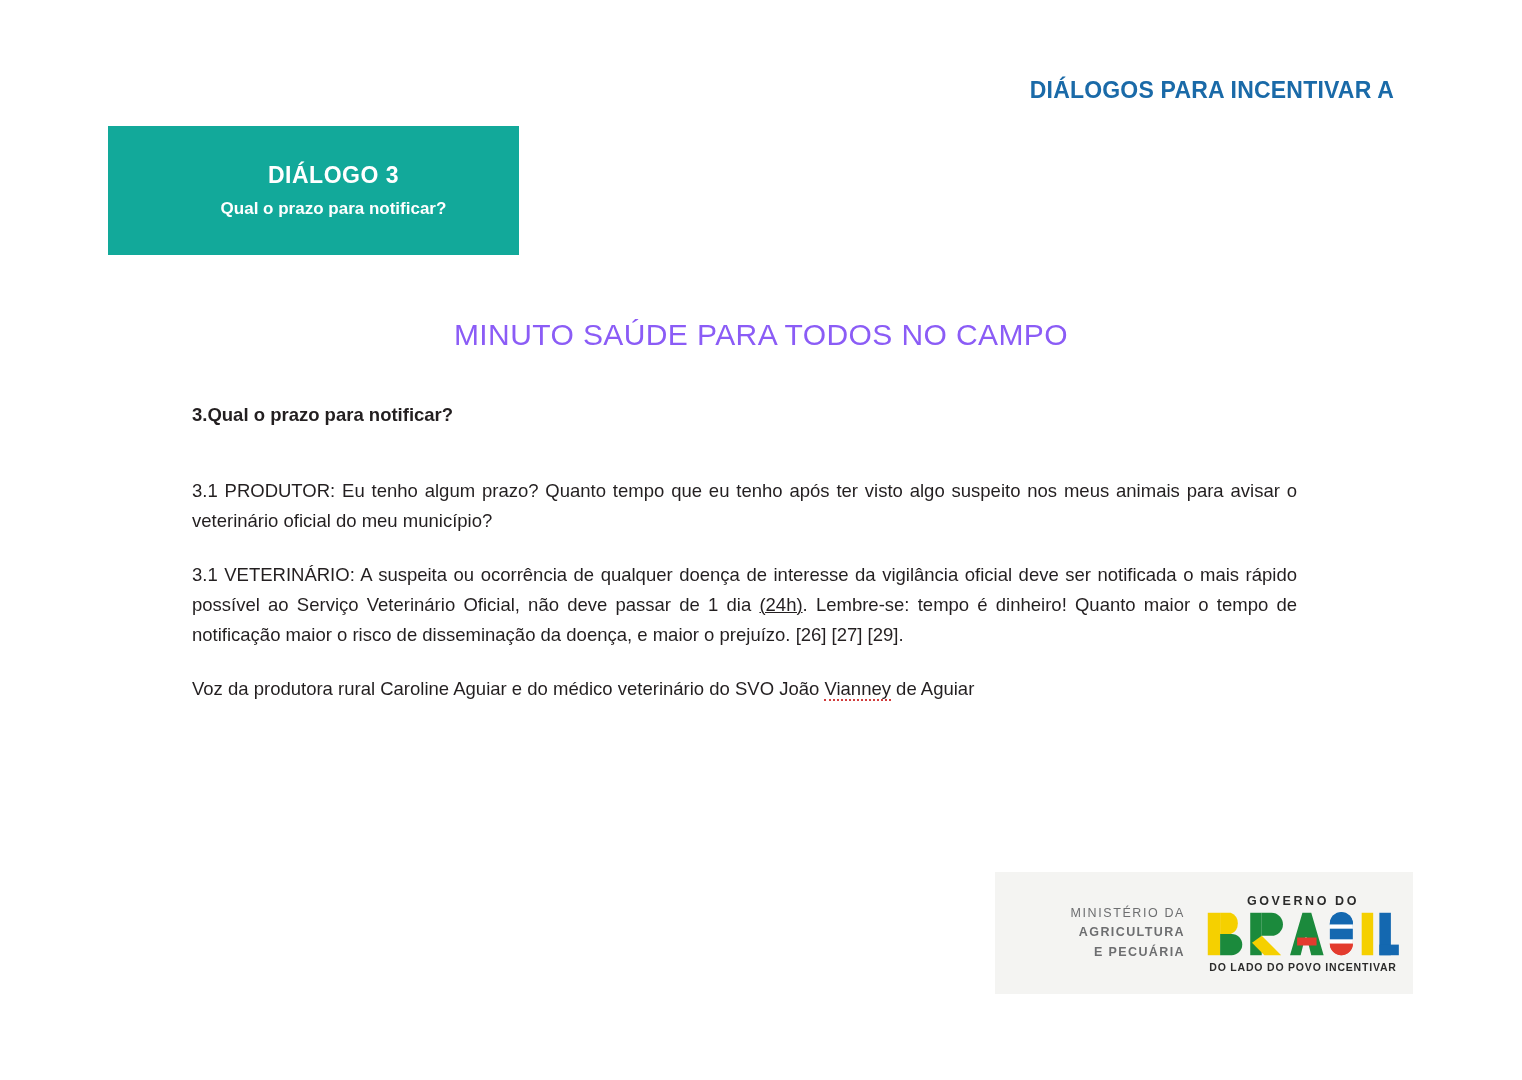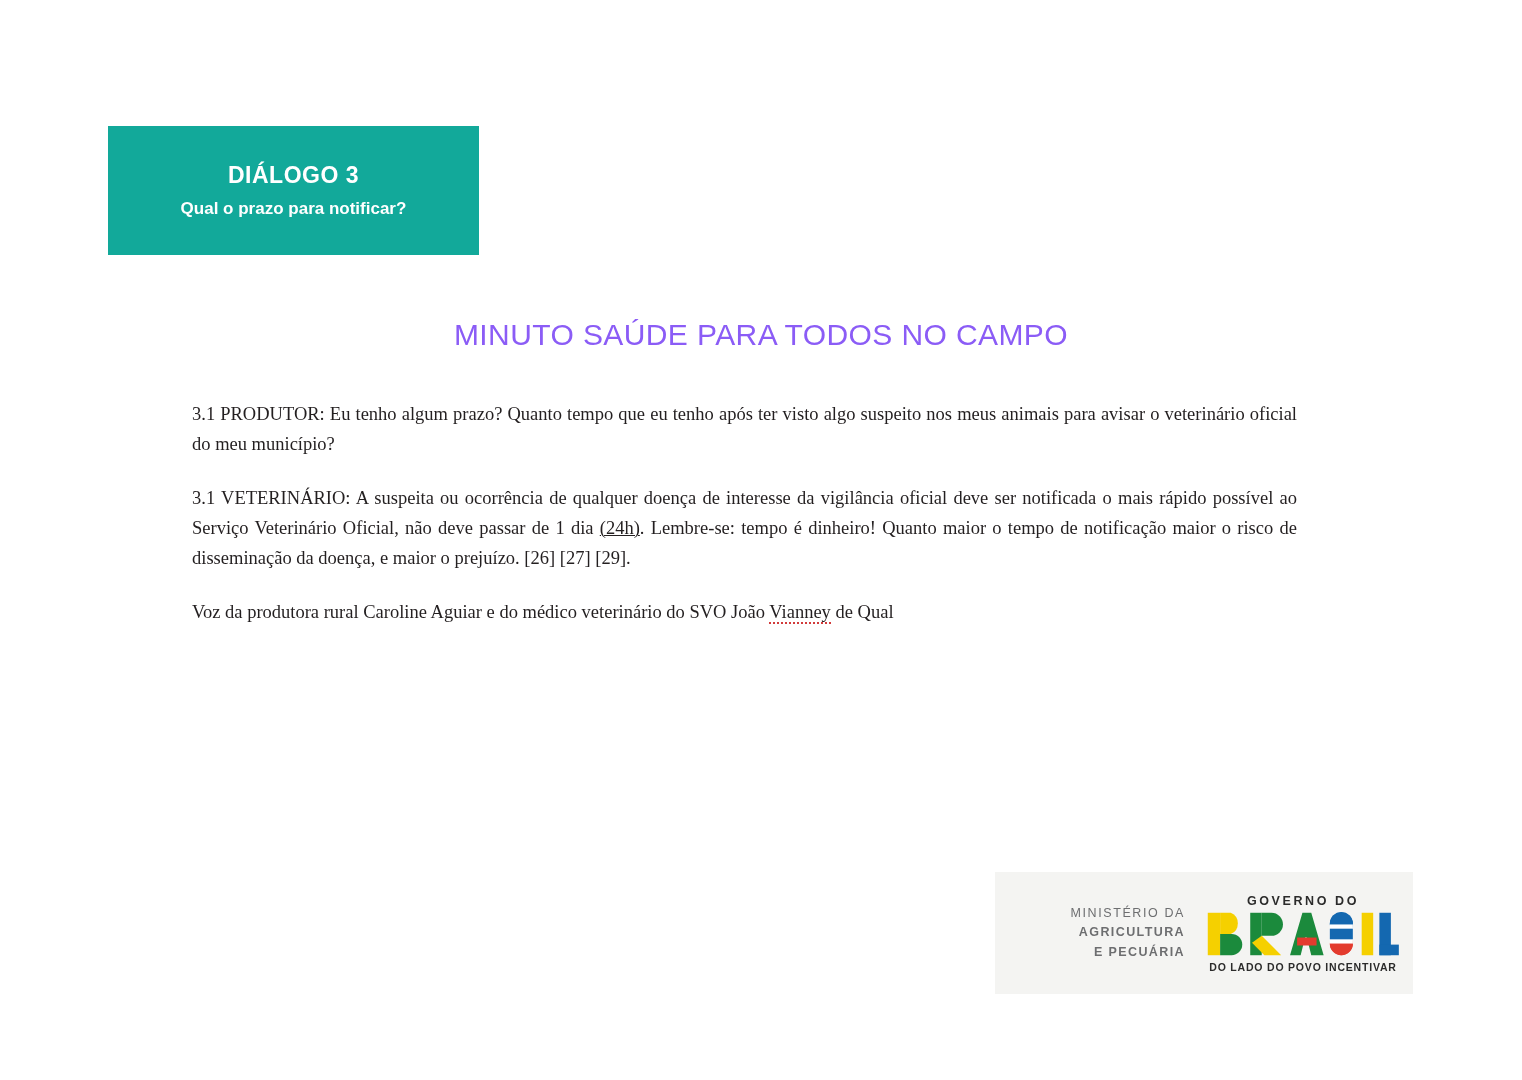--- a/index.html
+++ b/index.html
@@ -37,20 +37,21 @@
     top: 126px;
     width: 371px;
     height: 129px;
     background: #12a99a;
     color: #ffffff;
     display: flex;
     flex-direction: column;
     align-items: center;
     justify-content: center;
     text-align: center;
+    padding-left: 40px;
   }
   .dialog-box .dialog-title {
     font-size: 23px;
     font-weight: bold;
     letter-spacing: 0.5px;
     margin-bottom: 10px;
   }
   .dialog-box .dialog-subtitle {
     font-size: 17px;
     font-weight: bold;
@@ -79,21 +80,20 @@
     color: #231f20;
   }
   .content .q-title {
     font-weight: bold;
     font-size: 18.5px;
     margin: 0 0 46px 0;
   }
   .content p.para {
     margin: 0 0 24px 0;
     text-align: justify;
-    font-family: Liberation Serif, serif;
   }
   .content p.para.last {
     margin-top: 16px;
     text-align: left;
   }
   .spell {
     border-bottom: 2px dotted #d23b3b;
   }
   .underline-word {
     text-decoration: underline;
@@ -144,36 +144,38 @@
   .brasil-wordmark {
     height: 46px;
     display: block;
     margin: 0 auto;
   }
 </style>
 </head>
 <body>
 
 <div class="brand-header">
+  <div class="brand-line-1">DIÁLOGOS PARA INCENTIVAR A</div>
 </div>
 
 <div class="dialog-box">
   <div class="dialog-title">DIÁLOGO 3</div>
   <div class="dialog-subtitle">Qual o prazo para notificar?</div>
 </div>
 
 <div class="section-heading">MINUTO SAÚDE PARA TODOS NO CAMPO</div>
 
 <div class="content">
+  <div class="q-title">3.Qual o prazo para notificar?</div>
 
   <p class="para">3.1 PRODUTOR: Eu tenho algum prazo? Quanto tempo que eu tenho após ter visto algo suspeito nos meus animais para avisar o veterinário oficial do meu município?</p>
 
   <p class="para"><span>3.1 VETERINÁRIO: A suspeita ou ocorrência de qualquer doença de interesse da vigilância oficial deve ser notificada o mais rápido possível ao Serviço Veterinário Oficial, não deve passar de 1 dia </span><span class="underline-word">(24h)</span><span>. Lembre-se: tempo é dinheiro! Quanto maior o tempo de notificação maior o risco de disseminação da doença, e maior o prejuízo. [26] [27] [29].</span></p>
 
-  <p class="para last"><span>Voz da produtora rural Caroline Aguiar e do médico veterinário do SVO João </span><span class="spell">Vianney</span><span> de Qual</span></p>
+  <p class="para last"><span>Voz da produtora rural Caroline Aguiar e do médico veterinário do SVO João </span><span class="spell">Vianney</span><span> de Aguiar</span></p>
 </div>
 
 <div class="footer-logo">
   <div class="ministry">
     <div class="m-1">MINISTÉRIO DA</div>
     <div>AGRICULTURA</div>
     <div>E PECUÁRIA</div>
   </div>
   <div class="gov">
     <div class="gov-top">GOVERNO DO</div>

